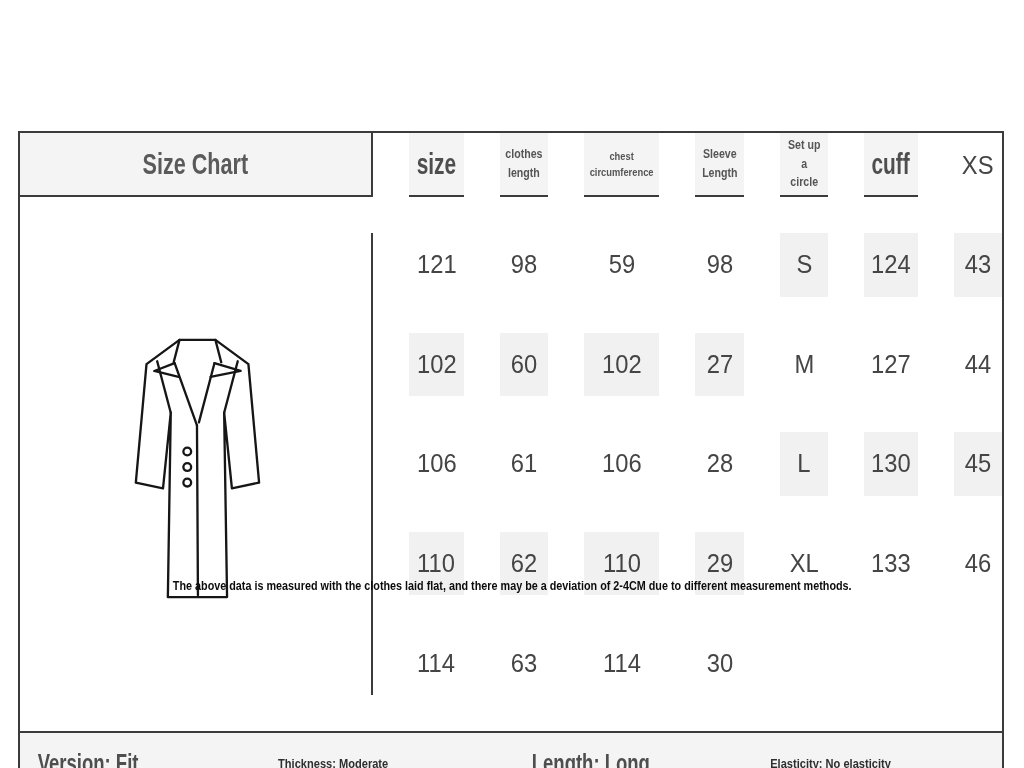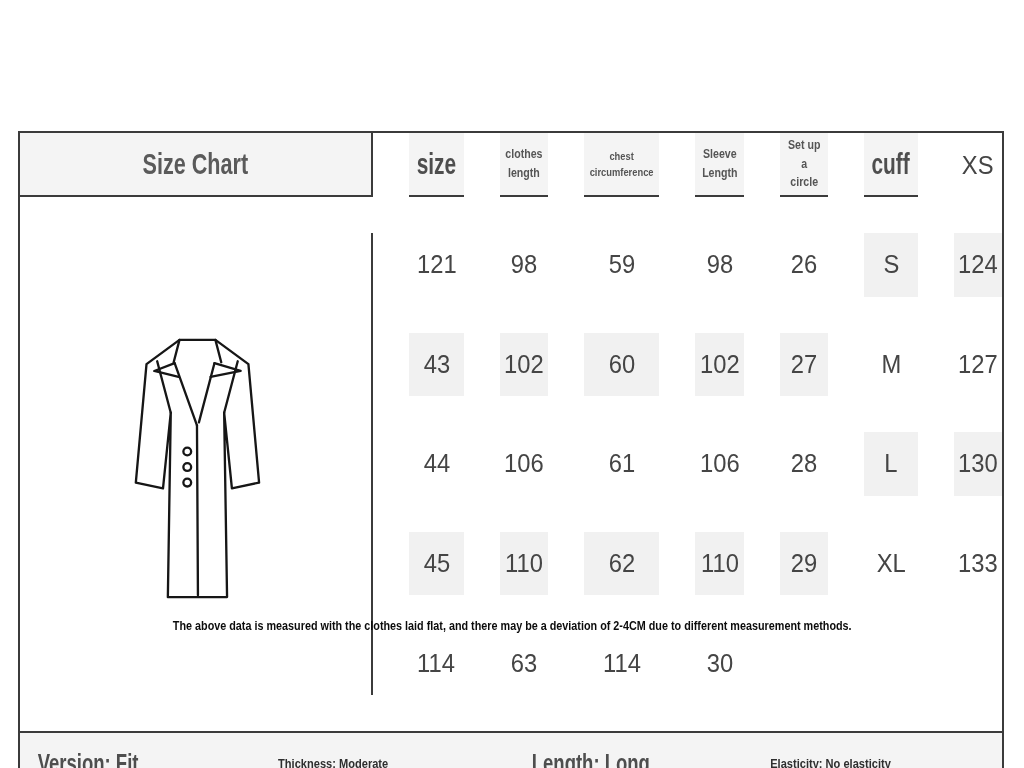--- a/index.html
+++ b/index.html
@@ -34,21 +34,21 @@
   .t-colsmall{
     font-size:12.5px;font-weight:700;color:#555;line-height:1.5;text-align:center;
     white-space:pre-line;transform:scaleX(0.85);display:inline-block;
   }
   .t-size{font-size:25px;color:#454545;transform:scaleX(0.95);display:inline-block;}
   .t-val{font-size:25px;color:#454545;transform:scaleX(0.95);display:inline-block;}
   .t-attr-large{font-size:25px;font-weight:700;color:#4e4e4e;transform:scaleX(0.74);}
   .t-attr-small{font-size:13.5px;font-weight:700;color:#2e2e2e;transform:scaleX(0.82);}
   
   .footer-note{
-    position:absolute;left:0;top:616px;width:1024px;text-align:center;
+    position:absolute;left:0;top:576px;width:1024px;text-align:center;
   }
   .footer-note .cond{font-size:13.5px;font-weight:700;color:#0c0c0c;transform:scaleX(0.80);}
   
   .coat-svg{display:block;}
   .coat-svg path,.coat-svg circle,.coat-svg line{
     fill:none;stroke:#161616;stroke-width:2.4;stroke-linejoin:round;stroke-linecap:round;
   }
   .coat-svg .fillw{fill:#ffffff;}
 </style>
 </head>
@@ -115,23 +115,20 @@
     </div>
   <div class="cell">
       <span class="t-val">98</span>
     </div>
   <div class="cell">
       <span class="t-val">59</span>
     </div>
   <div class="cell">
       <span class="t-val">98</span>
     </div>
-  <div class="cell">
-      <span class="t-val">26</span>
-    </div>
 
   <div class="cell striped">
       <span class="t-size">S</span>
     </div>
   <div class="cell striped">
       <span class="t-val">124</span>
     </div>
   <div class="cell striped">
       <span class="t-val">43</span>
     </div>
@@ -190,20 +187,23 @@
     </div>
   <div class="cell striped">
       <span class="t-val">29</span>
     </div>
 
   <div class="cell">
       <span class="t-size">XL</span>
     </div>
   <div class="cell">
       <span class="t-val">133</span>
+    </div>
+  <div class="cell">
+      <span class="t-val">46</span>
     </div>
   <div class="cell">
       <span class="t-val">114</span>
     </div>
   <div class="cell">
       <span class="t-val">63</span>
     </div>
   <div class="cell">
       <span class="t-val">114</span>
     </div>

